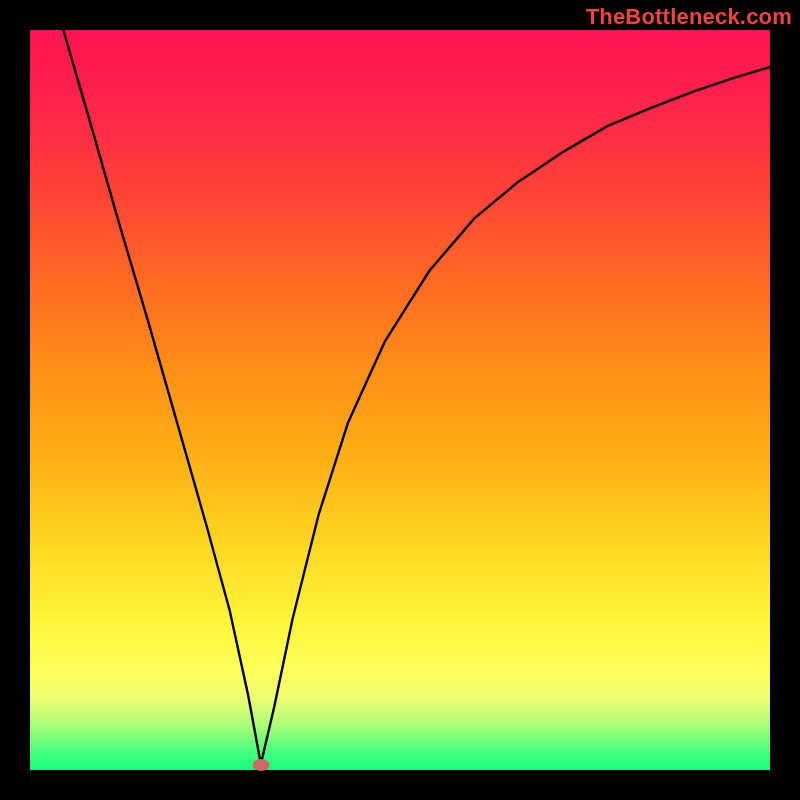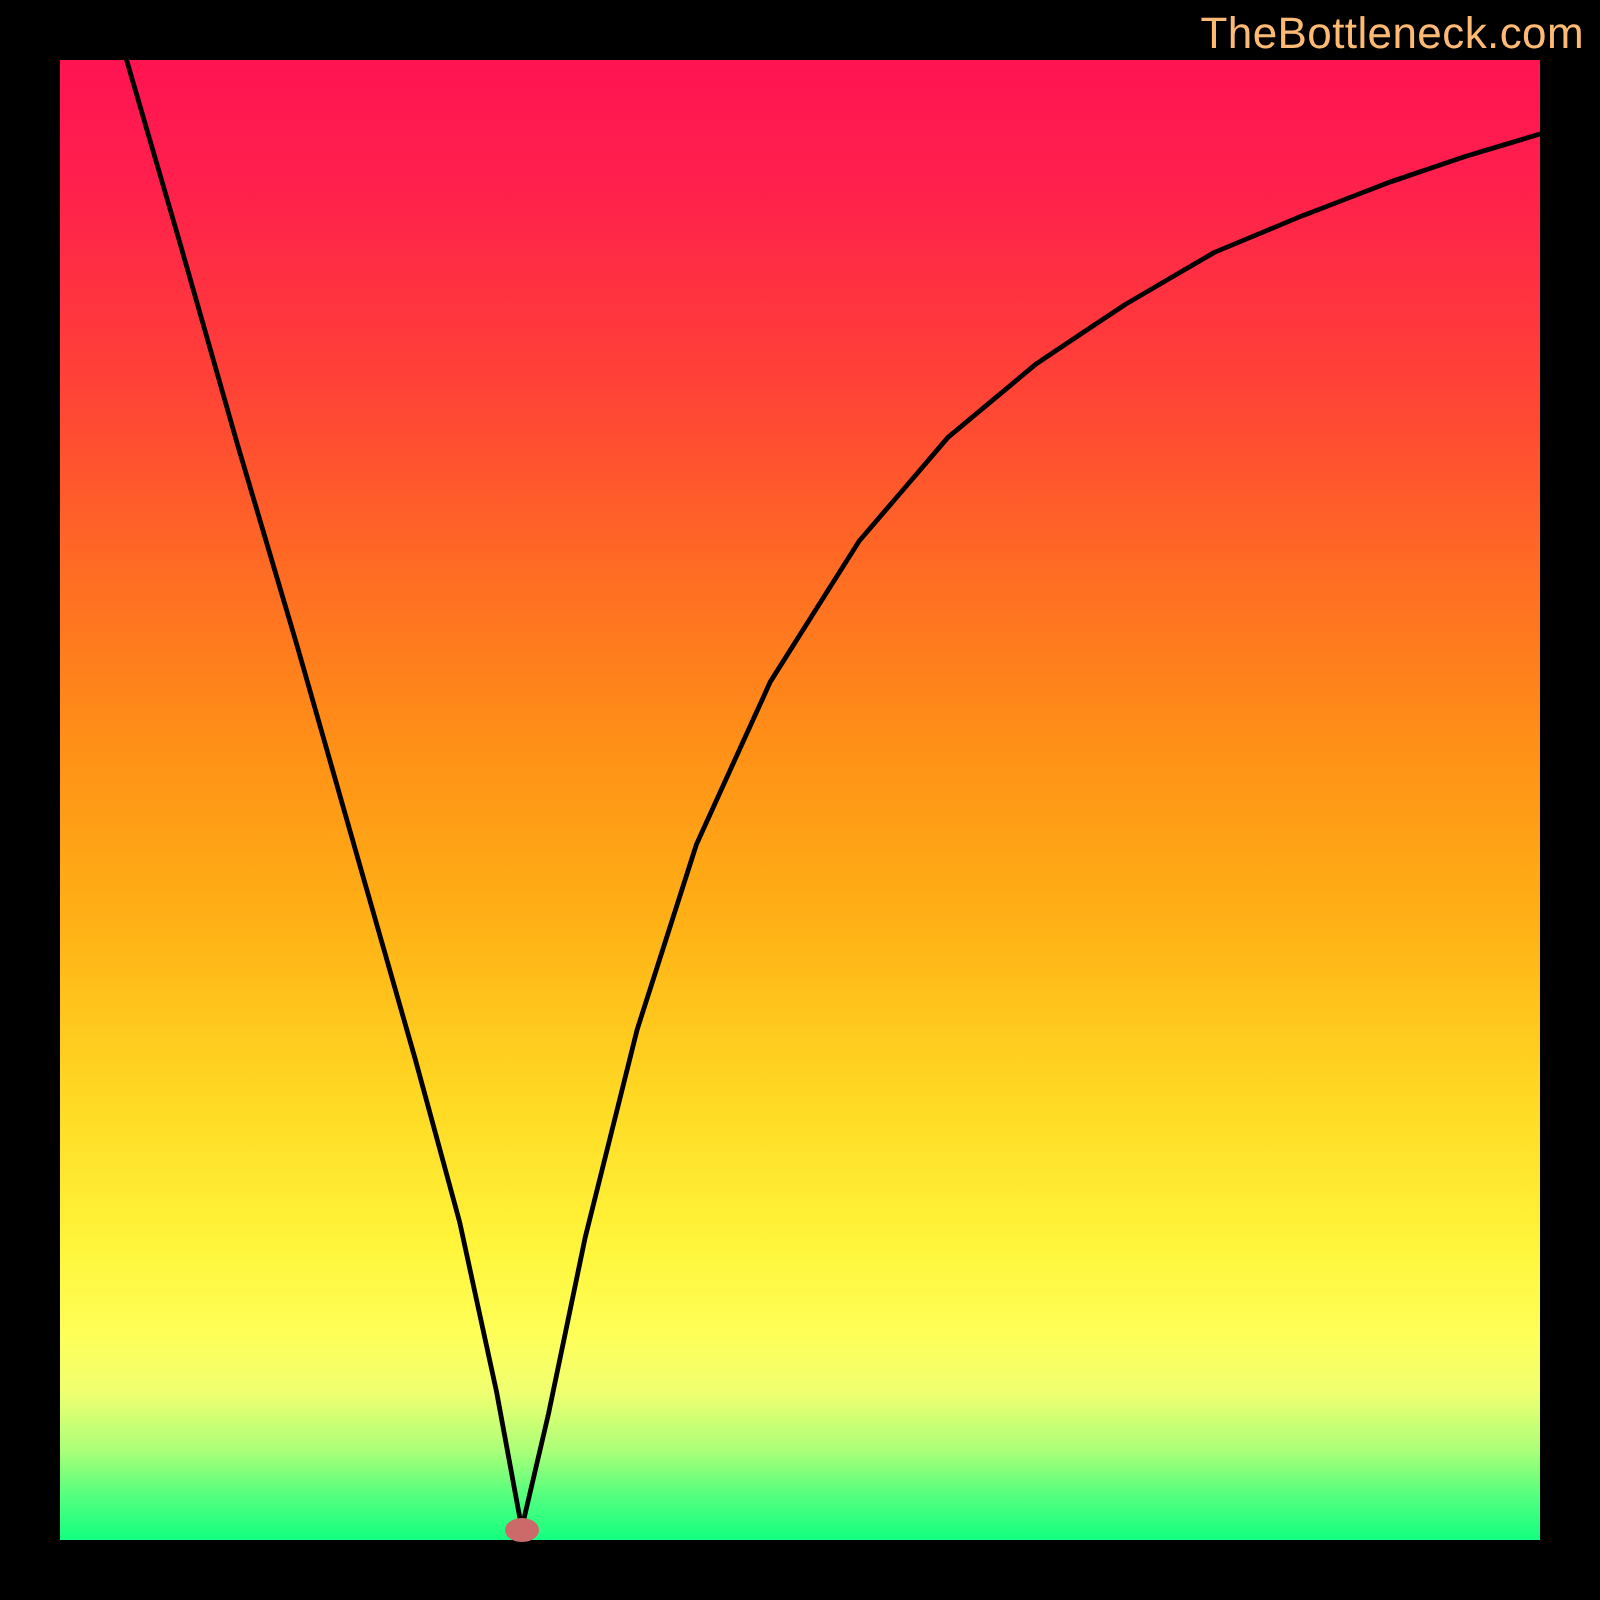--- a/index.html
+++ b/index.html
@@ -34,23 +34,23 @@
       #f0ff70 90%,
       #aaff78 94%,
       #54ff7e 97%,
       #14ff80 100%
     );
   }
   .watermark {
     position: absolute;
     top: 4px;
     right: 8px;
-    color: #fdba74;
+    color: #ef4444;
     font-size: 22px;
-    font-weight: 400;
+    font-weight: 700;
     letter-spacing: 0.2px;
     user-select: none;
   }
   svg.curve {
     position: absolute;
     top: 0;
     left: 0;
   }
   .marker {
     position: absolute;

